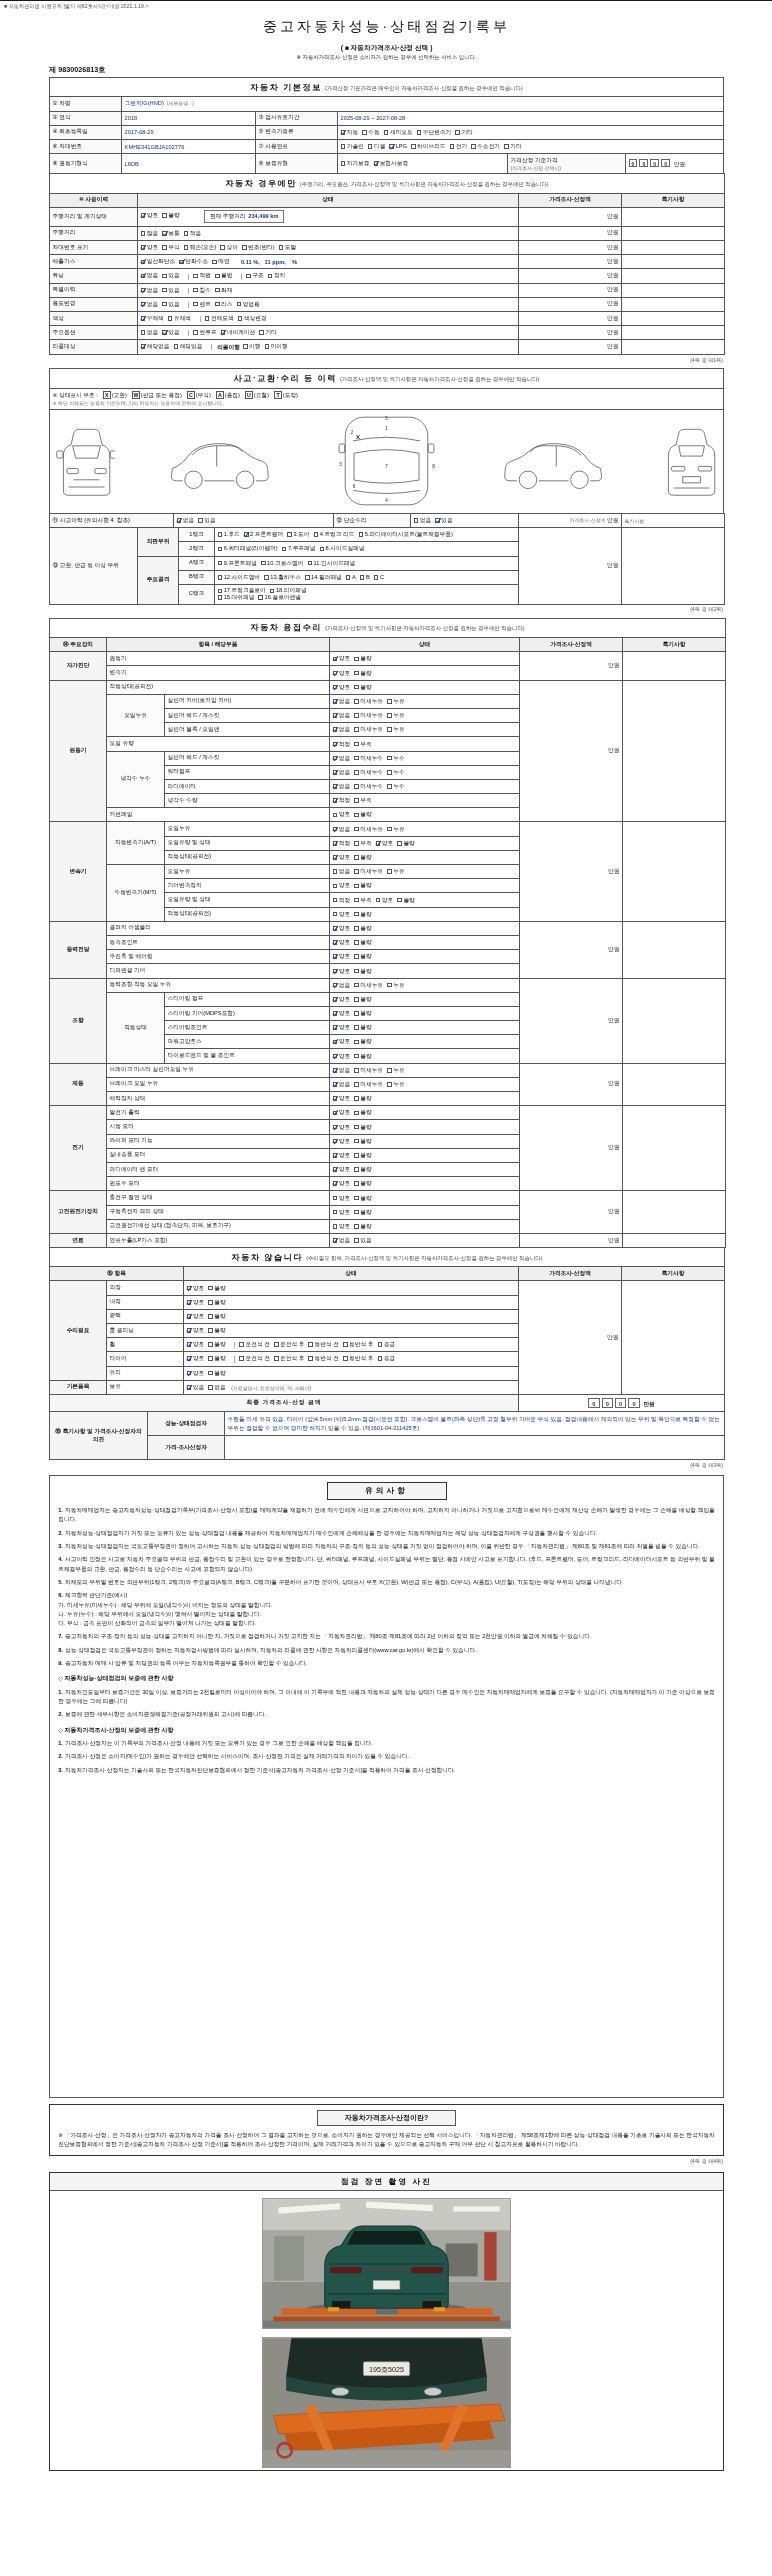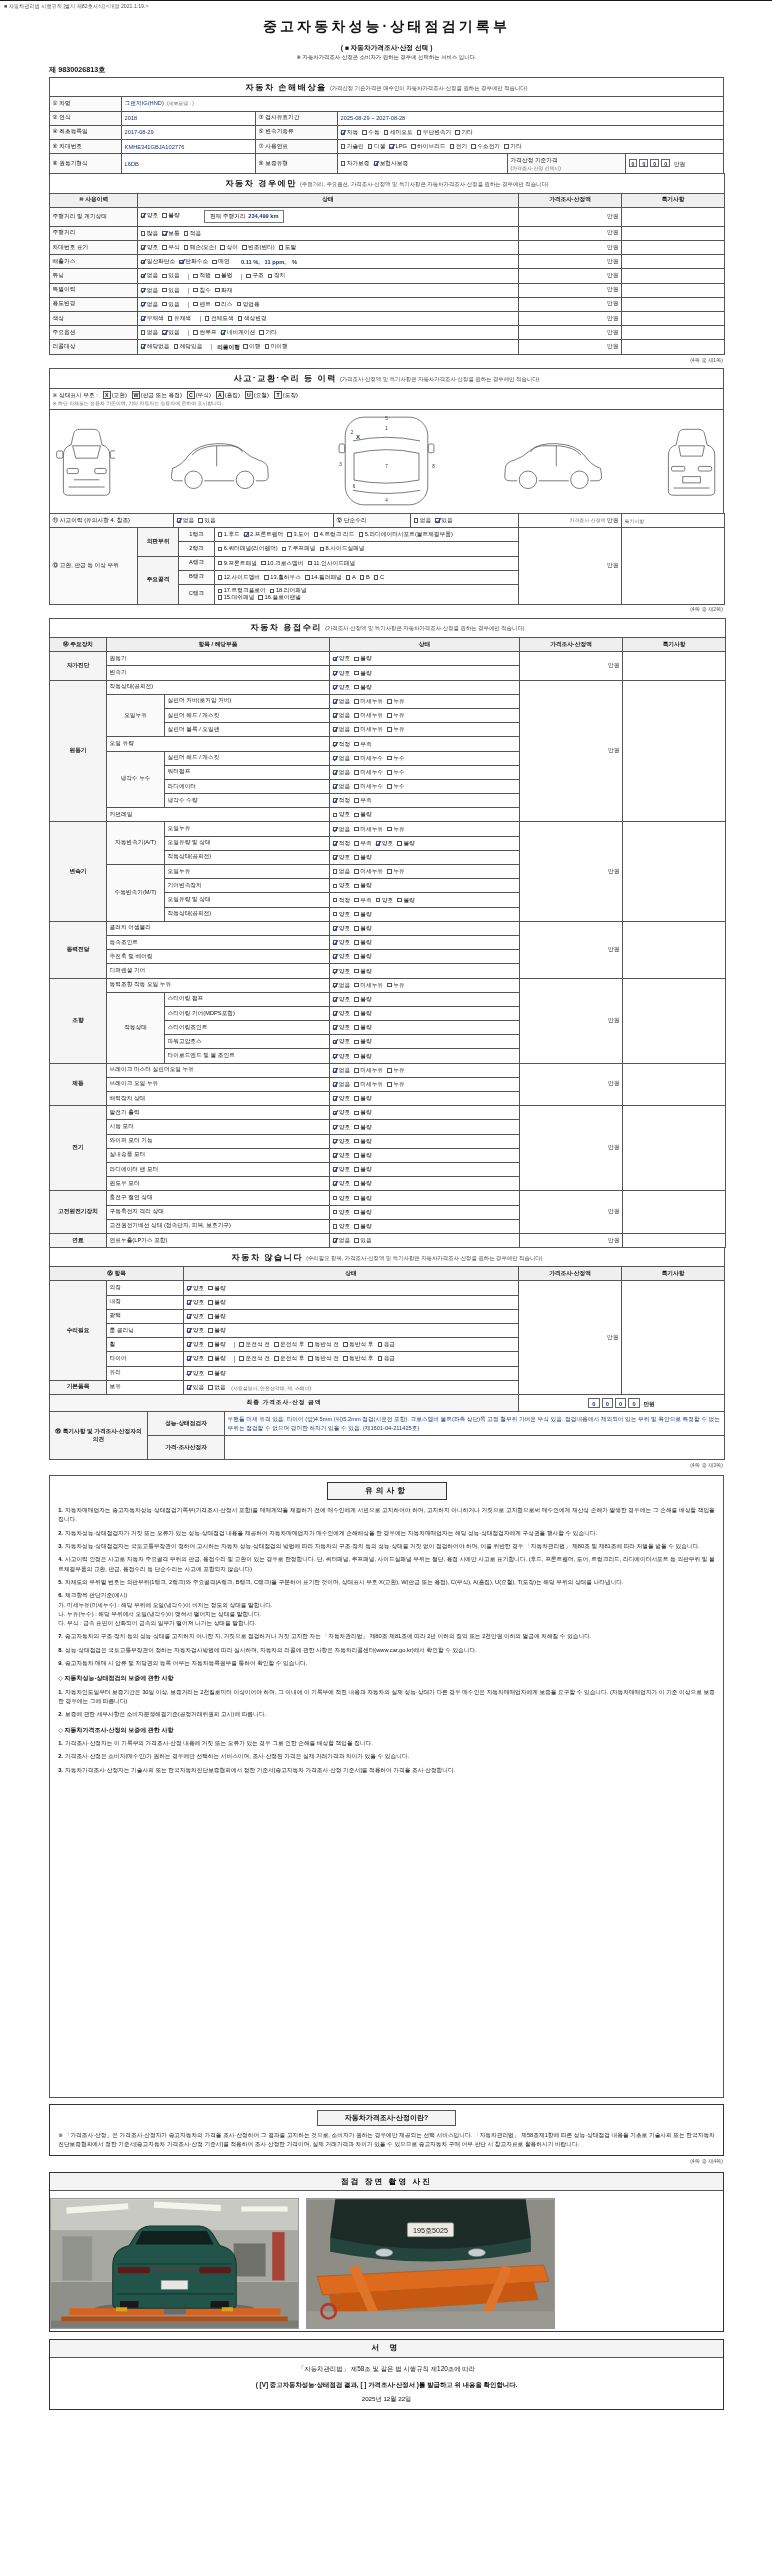--- a/index.html
+++ b/index.html
@@ -2,21 +2,21 @@
 <html style="font-size:8.2px"><head>
 <meta charset="utf-8">
 <title>중고자동차성능·상태점검기록부</title>
 <style>
   *{box-sizing:border-box}
   body{margin:0;background:#ffffff;font-family:"Liberation Sans","DejaVu Sans",sans-serif;color:#111}
   .page{width:773px;height:2576px;background:#fff;overflow:hidden;border-top:1.5px solid #1a1a1a}
   .cap{font-size:5.2px;color:#555;padding:1.5px 4.1px 0}
   .doc{width:675px;margin:1px auto 0}
   .thead{text-align:center;margin:4.1px 0 2.1px}
-  .main-title{font-size:14px;font-weight:bold;letter-spacing:3.1px;margin:8px}
+  .main-title{font-size:14px;font-weight:normal;letter-spacing:3.1px;margin:8px}
   .sub-title{font-size:6.7px;font-weight:bold;margin-top:2.1px}
   .title-note{font-size:5.4px;color:#333;margin-top:1.5px}
   .docno{text-align:left;font-size:7.2px;font-weight:bold;margin:4.1px 0 2.1px}
   table.f{width:100%;border-collapse:collapse;table-layout:fixed;border:1px solid #222;background:#fff}
   table.f td,table.f th{border:0.5px solid #555;font-size:5.7px;padding:2.6px 2.6px;vertical-align:middle;word-break:keep-all}
   .st{text-align:center;padding:3.6px 2.1px !important;background:#fff}
   .stt{font-size:8.2px;font-weight:bold;letter-spacing:1.5px}
   .stn{font-size:5.4px;color:#444;margin-left:3.1px;font-weight:normal}
   th.h{background:#efefef;text-align:center;font-weight:bold}
   td.l{background:#fafafa}
@@ -51,21 +51,21 @@
   .ntitle{width:120px;margin:0 auto 6.2px;border:0.8px solid #333;text-align:center;font-size:7.7px;font-weight:bold;letter-spacing:3.1px;padding:3.1px 0;background:#f4f4f4}
   .nbody{font-size:5.7px;line-height:1.62;text-align:justify}
   .nitem{margin:0 0 4.1px;white-space:pre-line}
   .nn{font-weight:bold;margin-right:2.1px}
   .nsub{font-weight:bold;margin:6.2px 0 3.6px;font-size:6px}
   .pb{border:0.8px solid #333;margin-top:6.2px;padding:5.2px 8.2px 6.2px}
   .pb-title{width:139px;margin:0 auto 4.6px;border:0.5px solid #555;text-align:center;font-weight:bold;font-size:7px;padding:2.1px 0;background:#f4f4f4}
   .pb-body{font-size:5.7px;line-height:1.6;margin:0;text-align:justify}
   .ph-sec{border:0.8px solid #333;margin-top:7.2px;padding-bottom:2px}
   .ph-title{border-bottom:0.5px solid #555;text-align:center;font-weight:bold;font-size:7.7px;letter-spacing:2.1px;padding:3.6px 0;background:#f4f4f4}
-  .ph-stack{display:flex;flex-direction:row;align-items:center;gap:7.2px;padding-top:7.2px}
+  .ph-stack{display:flex;flex-direction:column;align-items:center;gap:7.2px;padding-top:7.2px}
   .ph-frame{border:0.5px solid #999;line-height:0}
   .sign-sec{border:0.8px solid #333;margin-top:6.2px;padding-bottom:5.2px}
   .sign-title{border-bottom:0.5px solid #555;text-align:center;font-weight:bold;font-size:7.7px;letter-spacing:4.1px;padding:3.6px 0;background:#f4f4f4}
   .sign-body{text-align:center;font-size:6.4px;line-height:1.75;padding-top:5.2px;margin:0}
   .sign-body.b{font-weight:bold}
   .sign-date{text-align:center;font-size:6.2px;margin:4.1px 0 0}
 </style>
 </head>
 <body>
 
@@ -84,21 +84,21 @@
       <colgroup>
           <col style="width:72px">
           <col style="width:134px">
           <col style="width:82px">
           <col style="width:170px">
           <col style="width:118px">
           <col style="width:98px">
         </colgroup>
       <tbody>
           <tr>
-            <td class="st" colspan="6"><span class="stt">자동차 손해배상을</span><span class="stn">(가격산정 기준가격은 매수인이 자동차가격조사·산정을 원하는 경우에만 적습니다)</span></td>
+            <td class="st" colspan="6"><span class="stt">자동차 기본정보</span><span class="stn">(가격산정 기준가격은 매수인이 자동차가격조사·산정을 원하는 경우에만 적습니다)</span></td>
           </tr>
       <tr>
         <td class="l">① 차명</td>
         <td colspan="5"><span class="val">그랜저IG(HND)</span>&nbsp;&nbsp;<span class="mini">(세부모델 : )</span></td>
       </tr>
       <tr>
         <td class="l">② 연식</td>
         <td><span class="val">2018</span></td>
         <td class="l">③ 검사유효기간</td>
         <td colspan="3"><span class="val">2025-08-29 ~ 2027-08-28</span></td>
@@ -1371,22 +1371,16 @@
             <polygon points="42,186 440,160 450,196 52,222" fill="#c65812"></polygon>
             <polygon points="100,128 140,222 122,226 82,134" fill="#e0742a"></polygon>
             <polygon points="380,128 340,222 358,226 398,134" fill="#e0742a"></polygon>
             <rect x="0" y="218" width="480" height="32" fill="#9a9a92"></rect>
             <circle cx="42" cy="218" r="14" fill="none" stroke="#b03a2e" stroke-width="5"></circle>
           </svg>
         </div>
       </div>
     </div>
 
-    <div class="sign-sec">
-      <div class="sign-title">서 명</div>
-      <p class="sign-body">「자동차관리법」 제58조 및 같은 법 시행규칙 제120조에 따라</p>
-      <p class="sign-body b">( [V] 중고자동차성능·상태점검 결과, [  ] 가격조사·산정서 )를 발급하고 위 내용을 확인합니다.</p>
-      <p class="sign-date">2025년 12월 22일</p>
-    </div>
 
   </div>
 </div>
 
 
 </body></html>

